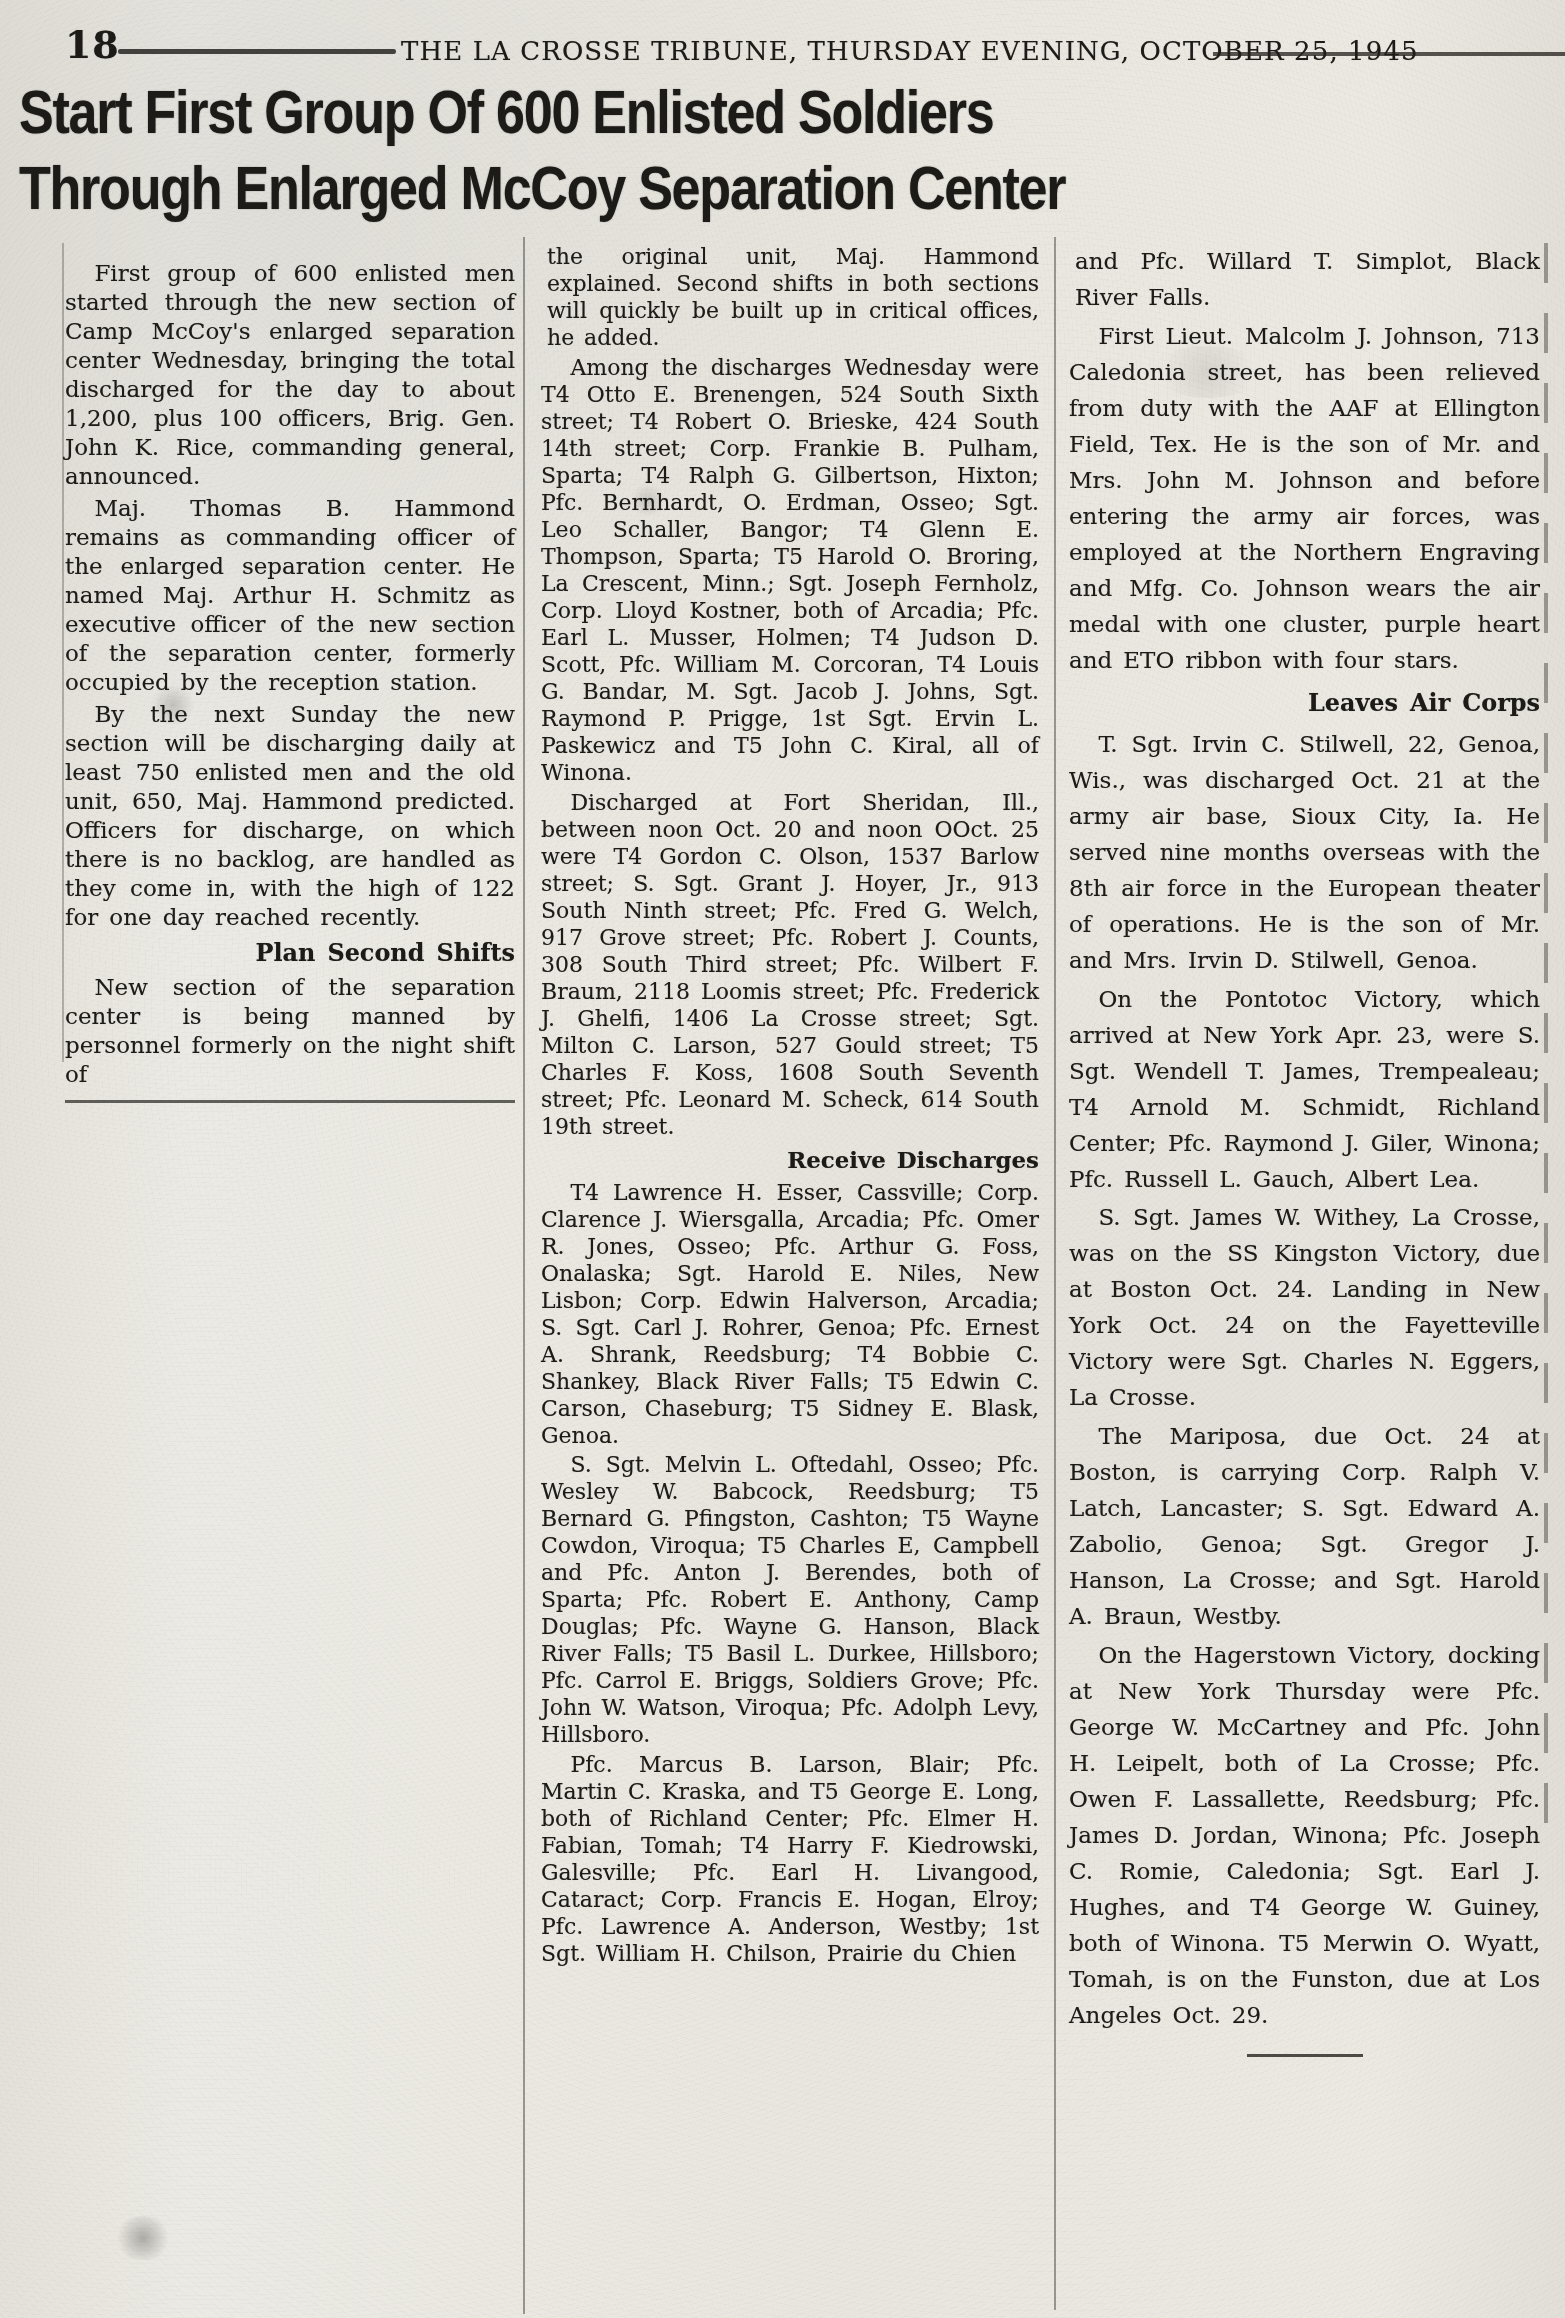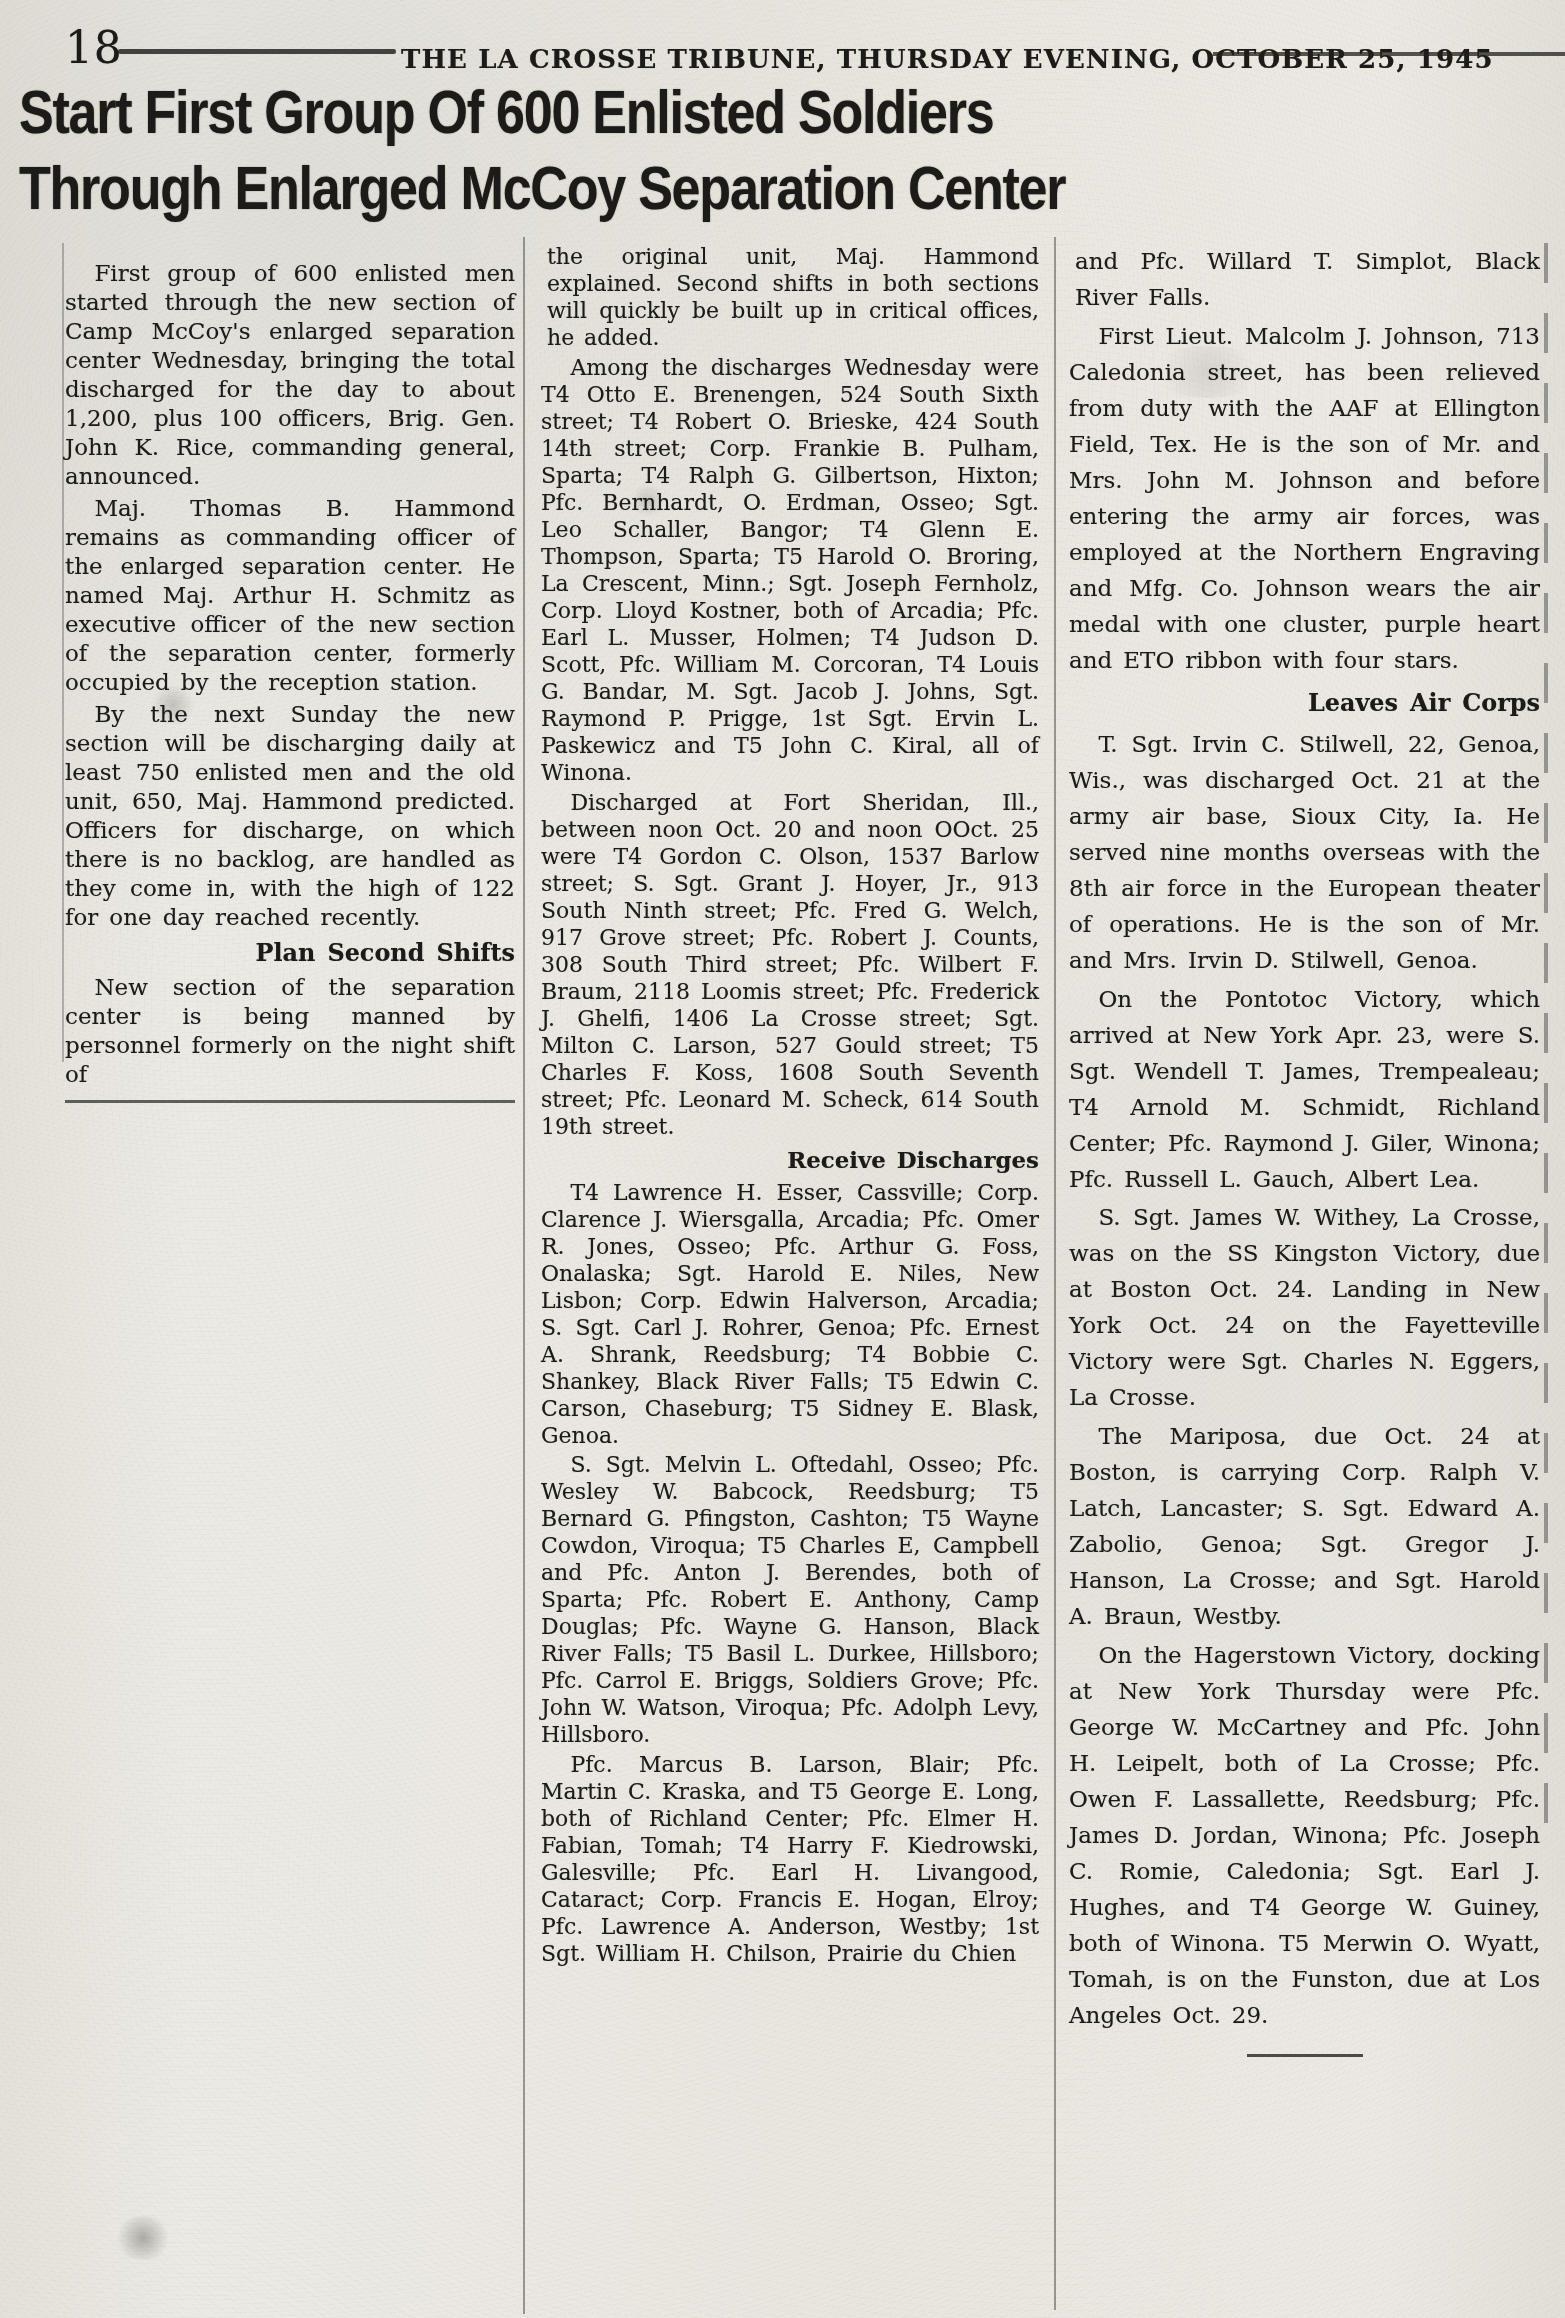--- a/index.html
+++ b/index.html
@@ -18,27 +18,27 @@
     position:absolute;inset:0;pointer-events:none;
     background:
       repeating-radial-gradient(circle at 13% 17%, rgba(0,0,0,0.018) 0 0.7px, transparent 0.7px 4.4px),
       repeating-radial-gradient(circle at 67% 43%, rgba(0,0,0,0.02) 0 0.7px, transparent 0.7px 6.6px),
       repeating-radial-gradient(circle at 41% 81%, rgba(40,35,30,0.016) 0 0.7px, transparent 0.7px 5.2px);
   }
   .smudge{position:absolute;border-radius:50%;pointer-events:none;}
   
   .page-number{
     position:absolute;left:65px;top:22px;
-    font-size:44px;font-weight:normal;letter-spacing:0.7px;
+    font-size:38px;font-weight:bold;letter-spacing:0.7px;
     text-shadow:0 0 0.7px rgba(0,0,0,.5);
   }
   .dash-rule{position:absolute;left:118px;top:49px;width:278px;height:5.2px;background:#211f1b;opacity:.82;border-radius:2.2px;}
   .masthead-title{
-    position:absolute;left:401px;top:44px;width:810px;
-    text-align:left;font-size:26px;font-weight:bold;letter-spacing:1.1px;
+    position:absolute;left:401px;top:36px;width:810px;
+    text-align:left;font-size:26px;font-weight:normal;letter-spacing:1.1px;
     white-space:nowrap;text-shadow:0 0 0.7px rgba(0,0,0,.4);
   }
   .masthead-right-rule{position:absolute;left:1213px;top:52px;width:353px;height:3.7px;background:#211f1b;opacity:.75;}
   
   .headline{
     position:absolute;left:19px;top:74px;width:1325px;
     font-family:"Liberation Sans", sans-serif;
     font-weight:bold;font-size:62px;line-height:76px;
     letter-spacing:-1.5px;
     transform:scaleX(.84);transform-origin:left top;

